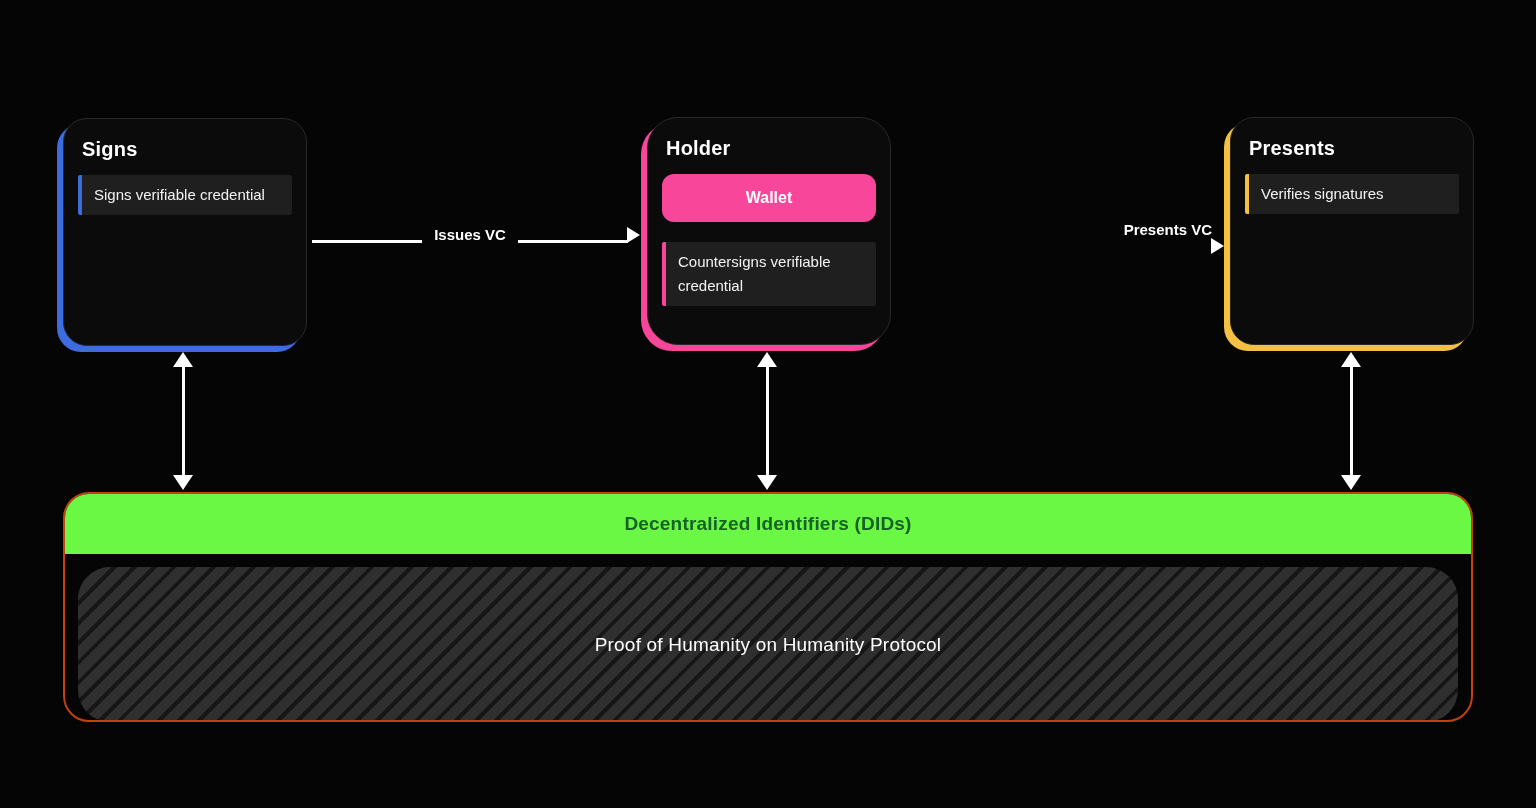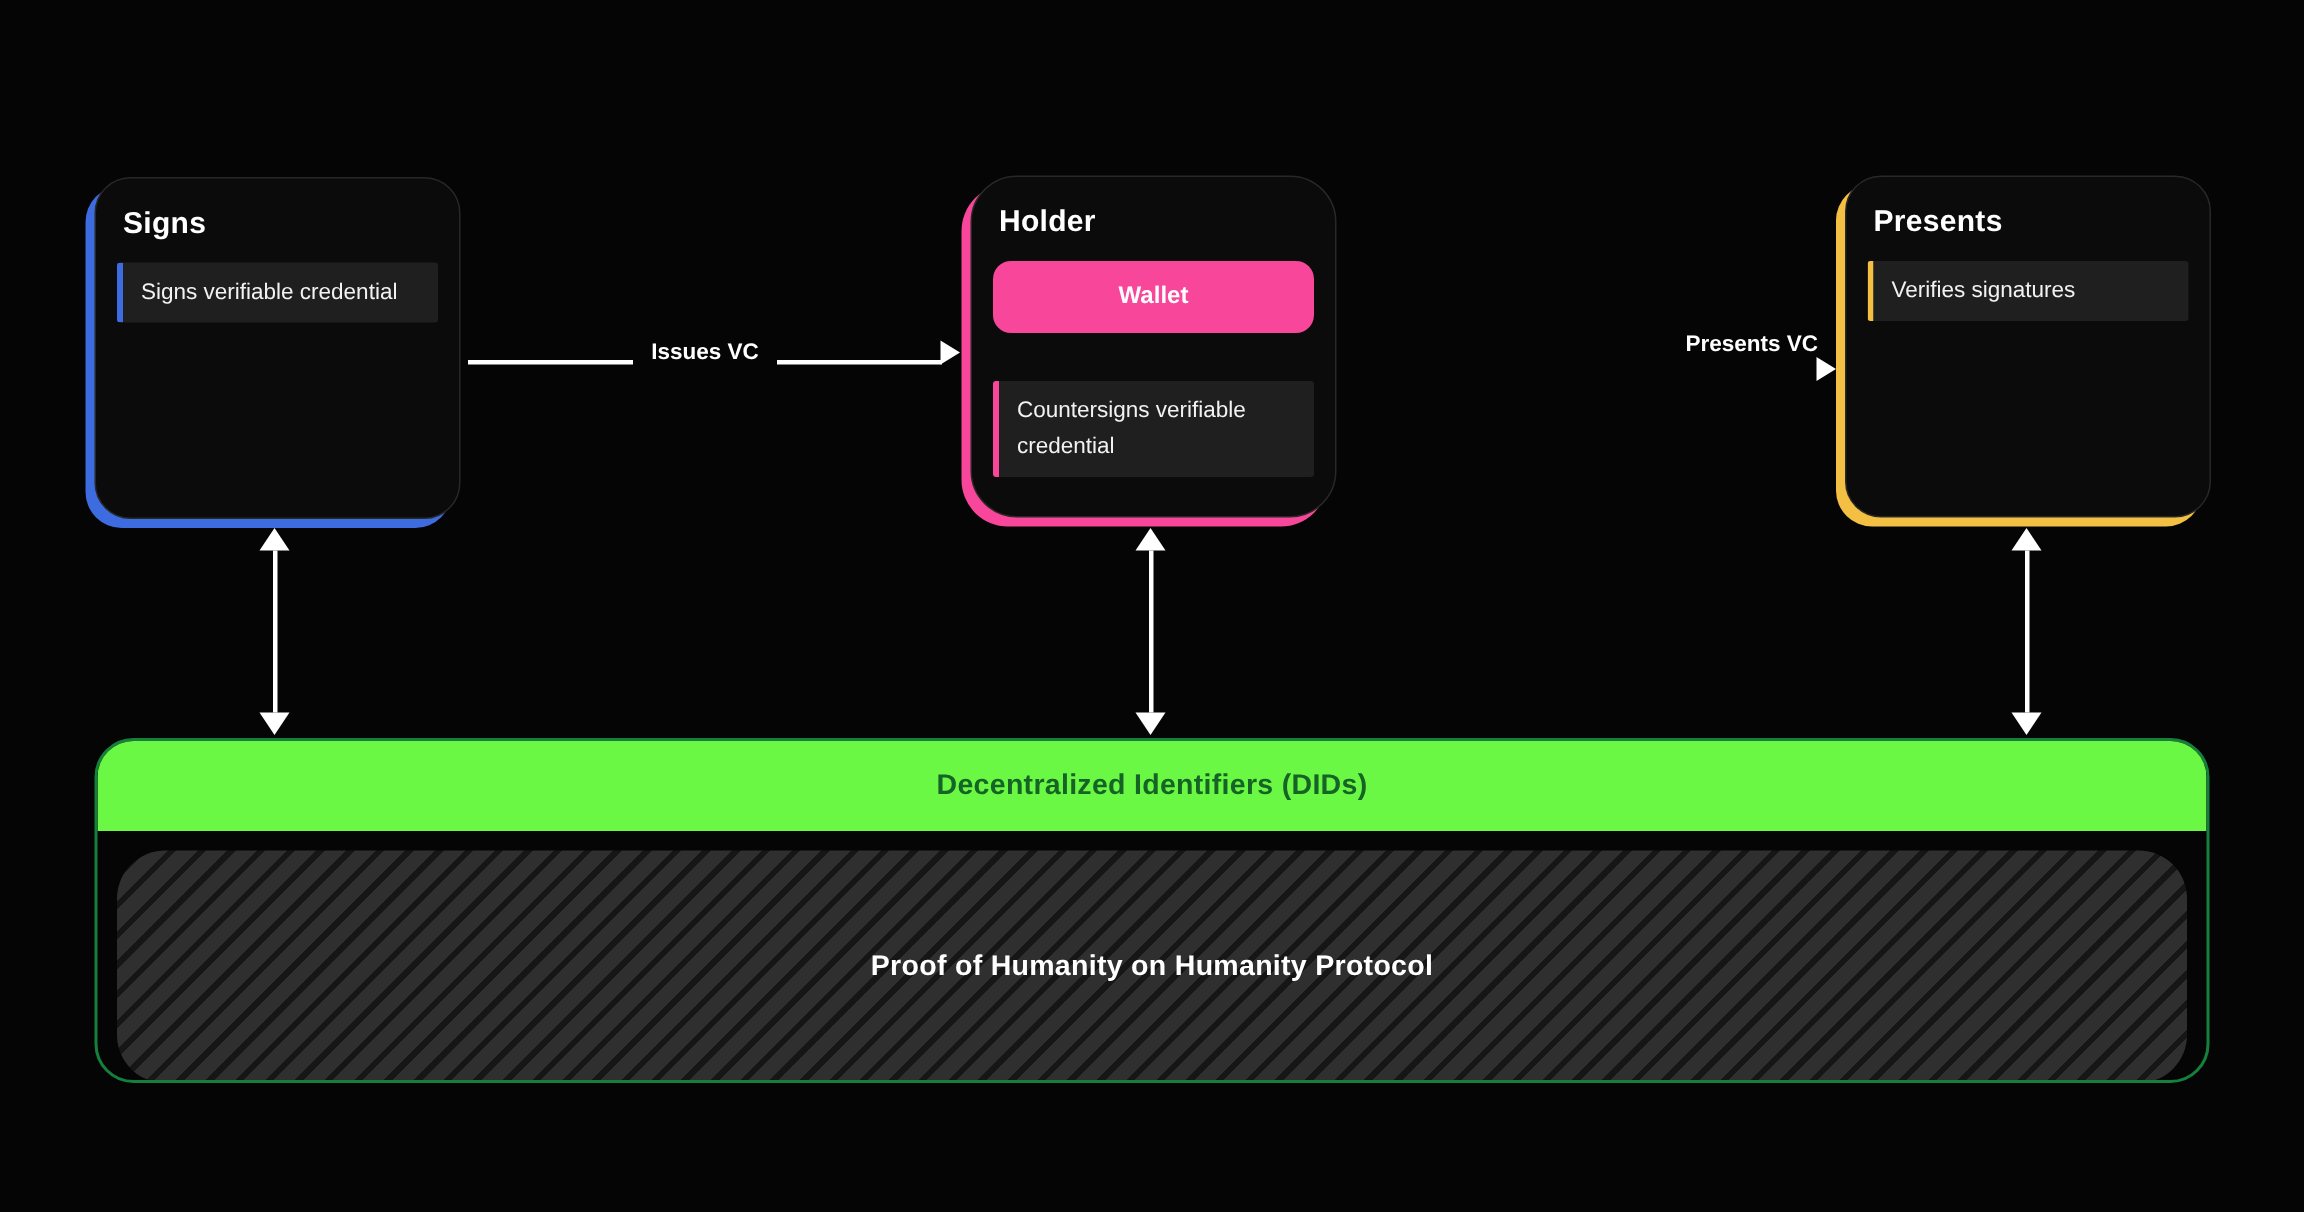--- a/index.html
+++ b/index.html
@@ -26,21 +26,21 @@
     background:#1f1f1f; border-left:4px solid #444; border-radius:2px;
     padding:8px 12px; color:#f2f2f2; font-size:15px; font-weight:400;
     line-height:24px;
   }
   .issuer   .item { border-left-color:#3d6be0; }
   .holder   .item { border-left-color:#f8469a; }
   .verifier .item { border-left-color:#f3c043; }
   .wallet-btn {
     background:#f8469a; border-radius:12px; height:48px;
     display:flex; align-items:center; justify-content:center;
-    color:#ffffff; font-size:16px; font-weight:700; margin-bottom:32px;
+    color:#ffffff; font-size:16px; font-weight:700; margin-bottom:20px;
   }
   
   .h-arrow {
     position:absolute; top:221px; height:22px;
     display:flex; align-items:flex-end;
   }
   .h-arrow-1 { left:312px; width:328px; }
   .h-arrow-2 { left:896px; width:328px;flex-direction:column; }
   .h-line { flex:1; height:3px; background:#ffffff; }
   .h-label {
@@ -67,35 +67,35 @@
   }
   .tri-down {
     width:0; height:0;
     border-left:10px solid transparent; border-right:10px solid transparent;
     border-top:15px solid #ffffff;
   }
   .v-line { width:3px; flex:1; background:#ffffff; }
   
   .base {
     position:absolute; left:63px; top:492px; width:1410px; height:230px;
-    border:2px solid #15803d; border-radius:26px; background:#050505;
+    border:2px solid #c2410c; border-radius:26px; background:#050505;
     overflow:hidden;
   }
   .base-header {
     height:60px; background:#6bf845;
     display:flex; align-items:center; justify-content:center;
     color:#166425; font-size:19px; font-weight:700; letter-spacing:0.2px;
   }
   .base-body { position:relative; height:166px; }
   .hatch-box {
     position:absolute; left:13px; right:13px; top:13px; height:155px;
     border-radius:32px;
     background:repeating-linear-gradient(135deg, #2f2f2f 0 10px, #161616 10px 14px);
     display:flex; align-items:center; justify-content:center;
-    color:#ffffff; font-size:19px; font-weight:700; letter-spacing:0.2px;
+    color:#ffffff; font-size:19px; font-weight:400; letter-spacing:0.2px;
   }
 </style>
 </head>
 <body>
 
 <div class="canvas">
 
   <div class="card issuer">
     <div class="card-title">Signs</div>
     <div class="item">

